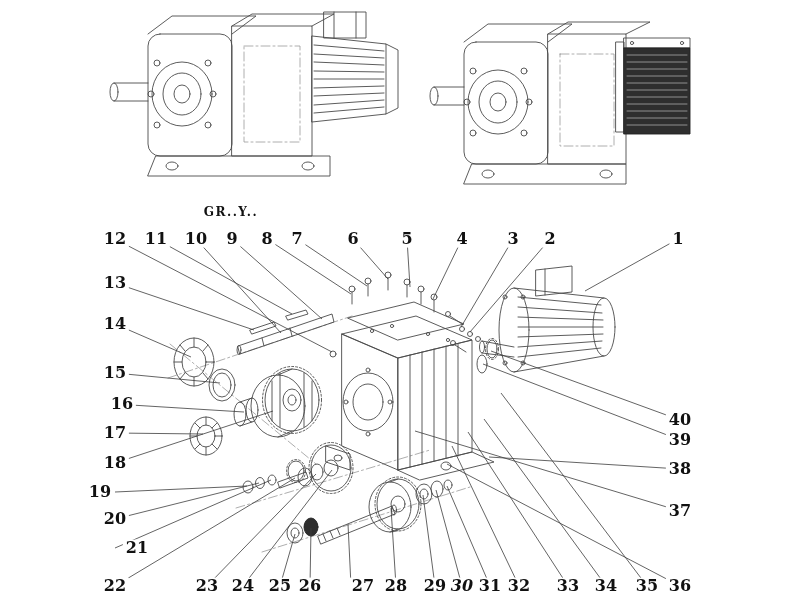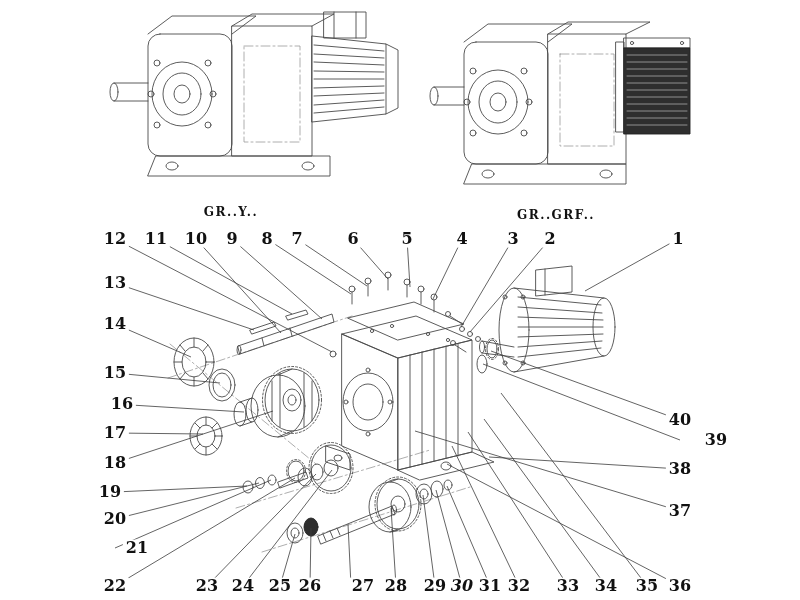--- a/index.html
+++ b/index.html
@@ -344,39 +344,38 @@
       <div class="callout" style="left: 462px; top: 239px;">4</div>
       <div class="callout" style="left: 513px; top: 239px;">3</div>
       <div class="callout" style="left: 550px; top: 239px;">2</div>
       <div class="callout" style="left: 678px; top: 239px;">1</div>
       <div class="callout" style="left: 115px; top: 283px;">13</div>
       <div class="callout" style="left: 115px; top: 324px;">14</div>
       <div class="callout" style="left: 115px; top: 373px;">15</div>
       <div class="callout" style="left: 122px; top: 404px;">16</div>
       <div class="callout" style="left: 115px; top: 433px;">17</div>
       <div class="callout" style="left: 115px; top: 463px;">18</div>
-      <div class="callout" style="left: 110px; top: 492px;">19</div>
+      <div class="callout" style="left: 100px; top: 492px;">19</div>
       <div class="callout" style="left: 115px; top: 519px;">20</div>
       <div class="callout" style="left: 115px; top: 548px; margin-left: 22px;">21</div>
       <div class="callout" style="left: 115px; top: 586px;">22</div>
       <div class="callout" style="left: 207px; top: 586px;">23</div>
       <div class="callout" style="left: 243px; top: 586px;">24</div>
       <div class="callout" style="left: 280px; top: 586px;">25</div>
       <div class="callout" style="left: 310px; top: 586px;">26</div>
       <div class="callout" style="left: 363px; top: 586px;">27</div>
       <div class="callout" style="left: 396px; top: 586px;">28</div>
       <div class="callout" style="left: 435px; top: 586px;">29</div>
       <div class="callout" style="left: 462px; top: 586px; font-style: italic;">30</div>
       <div class="callout" style="left: 490px; top: 586px;">31</div>
       <div class="callout" style="left: 519px; top: 586px;">32</div>
       <div class="callout" style="left: 568px; top: 586px;">33</div>
       <div class="callout" style="left: 606px; top: 586px;">34</div>
       <div class="callout" style="left: 647px; top: 586px;">35</div>
       <div class="callout" style="left: 680px; top: 586px;">36</div>
       <div class="callout" style="left: 680px; top: 511px;">37</div>
       <div class="callout" style="left: 680px; top: 469px;">38</div>
-      <div class="callout" style="left: 716px; top: 440px;">39</div>
+      <div class="callout" style="left: 680px; top: 440px;">39</div>
       <div class="callout" style="left: 680px; top: 420px;">40</div>
     </div>
 
   <div class="variant-label" style="left:231px;top:212px">GR..Y..</div>
-  <div class="variant-label" style="left:556px;top:215px">GR..GRF..</div>
 </div>
 
 </body></html>

